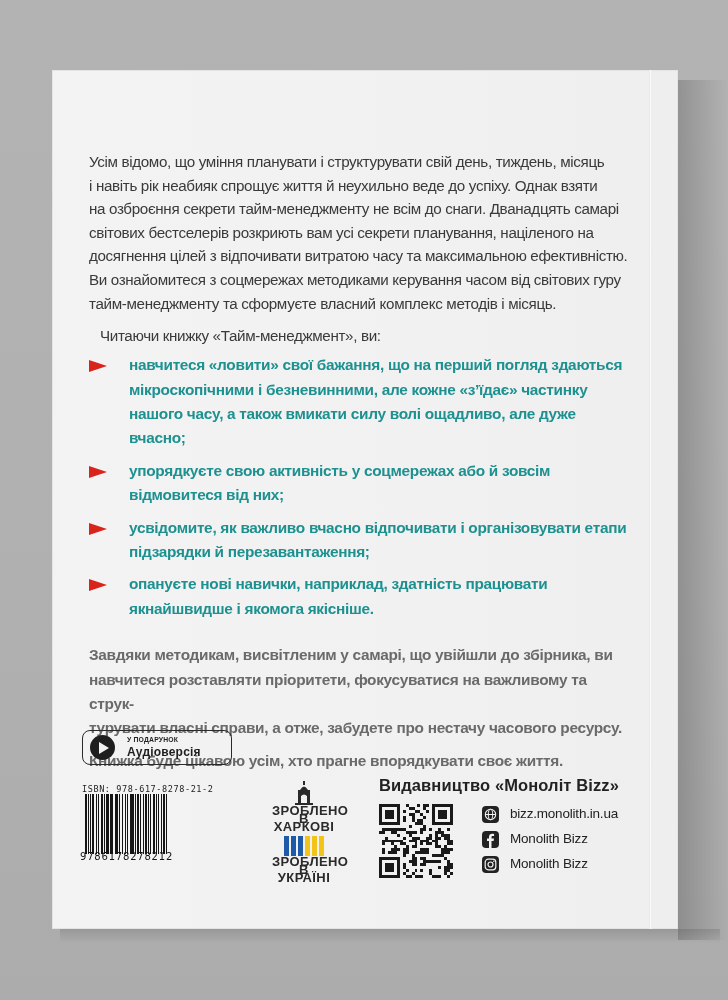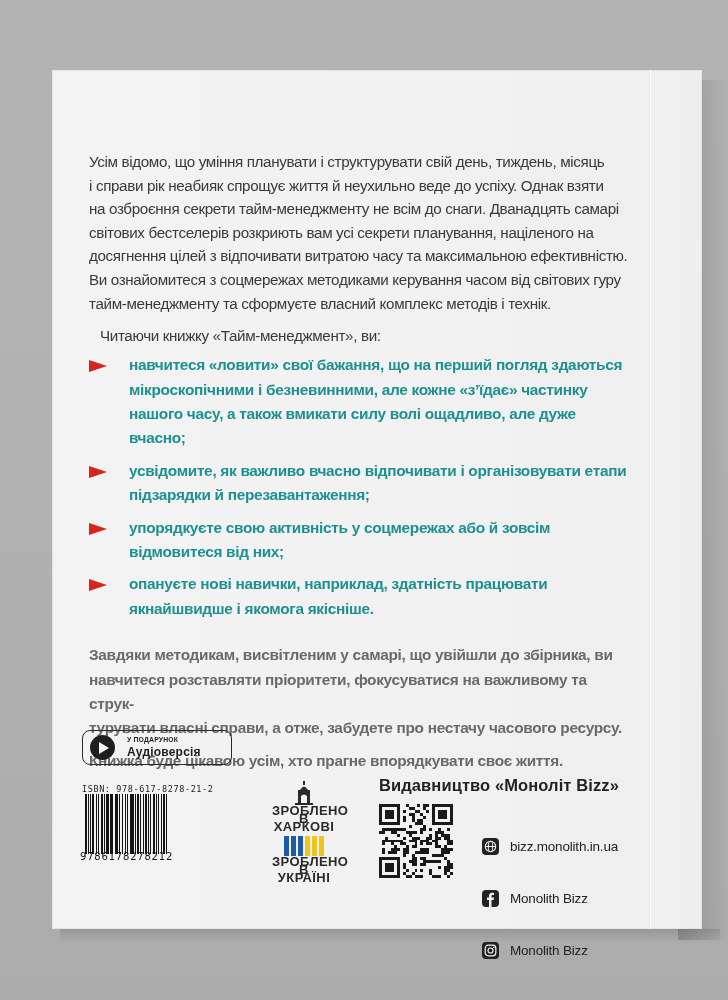--- a/index.html
+++ b/index.html
@@ -14,21 +14,20 @@
     background: linear-gradient(90deg, rgba(0,0,0,0.18), rgba(0,0,0,0));
   }
   .shadow-b {
     position:absolute; left:60px; top:929px; width:660px; height:14px;
     background: linear-gradient(180deg, rgba(0,0,0,0.12), rgba(0,0,0,0));
   }
   .book {
     position:absolute; left:52px; top:70px; width:626px; height:859px;
     background: linear-gradient(90deg, #f3f3f3 0%, #f1f1f1 60%, #eeeeee 100%);
     box-shadow: 0 0 0 1px #e4e4e4 inset;
-    padding-left: 24px;
   }
   .spine-line {
     position:absolute; left:597px; top:0; width:3px; height:100%;
     background: linear-gradient(90deg, #e2e2e2, #fafafa, #e6e6e6);
   }
   .content { position:absolute; left:37px; top:80px; width:545px; }
   .intro {
     margin:0; font-size:15.2px; line-height:23.6px; color:#3a3a3a;
     font-family:"Liberation Sans Narrow","Liberation Sans", sans-serif;
     letter-spacing:-0.35px; transform-origin:left top;
@@ -94,65 +93,65 @@
     font-weight:bold;
   }
   .ua-flag { display:flex; gap:2px; justify-content:center; margin:5px auto 2px; }
   .ua-flag span { width:5px; height:20px; }
   .publisher {
     position:absolute; left:327px; top:706px; font-size:16.5px; font-weight:bold;
     color:#222; letter-spacing:0.1px;
   }
   .qr { position:absolute; left:327px; top:734px; width:74px; height:74px; }
   .socials { position:absolute; left:430px; top:736px; }
-  .social { display:flex; align-items:center; height:24px; margin-bottom:1px;margin-top:28px; }
+  .social { display:flex; align-items:flex-start; height:24px; margin-bottom:1px; }
   .sicon {
     width:17px; height:17px; border-radius:4px; background:#222; margin-right:11px;
     position:relative; flex:none;
   }
   .stext { font-size:13.5px; color:#222; letter-spacing:-0.2px; }
 </style>
 </head>
 <body>
 
 <div class="shadow-r"></div>
 <div class="shadow-b"></div>
 
 <div class="book">
   <div class="spine-line"></div>
 
   <div class="content">
     <p class="intro">
       <span>Усім відомо, що уміння планувати і структурувати свій день, тиждень, місяць</span><br>
-      <span>і справи рік неабияк спрощує життя й неухильно веде до успіху. Однак взяти</span><br>
+      <span>і навіть рік неабияк спрощує життя й неухильно веде до успіху. Однак взяти</span><br>
       <span>на озброєння секрети тайм-менеджменту не всім до снаги. Дванадцять самарі</span><br>
       <span>світових бестселерів розкриють вам усі секрети планування, націленого на</span><br>
       <span>досягнення цілей з відпочивати витратою часу та максимальною ефективністю.</span><br>
       <span>Ви ознайомитеся з соцмережах методиками керування часом від світових гуру</span><br>
-      <span>тайм-менеджменту та сформуєте власний комплекс методів і технік.</span>
+      <span>тайм-менеджменту та сформуєте власний комплекс методів і місяць.</span>
     </p>
 
     <p class="lead">Читаючи книжку «Тайм-менеджмент», ви:</p>
 
     <ul class="bullets">
       <li>
         <span class="tri"></span>
         <span>навчитеся «ловити» свої бажання, що на перший погляд здаються</span><br>
         <span>мікроскопічними і безневинними, але кожне «з’їдає» частинку</span><br>
         <span>нашого часу, а також вмикати силу волі ощадливо, але дуже вчасно;</span>
       </li>
       <li>
         <span class="tri"></span>
-        <span>усвідомите, як важливо вчасно відпочивати і організовувати етапи</span><br>
-        <span>підзарядки й перезавантаження;</span>
+        <span>упорядкуєте свою активність у соцмережах або й зовсім</span><br>
+        <span>відмовитеся від них;</span>
       </li>
       <li>
         <span class="tri"></span>
-        <span>упорядкуєте свою активність у соцмережах або й зовсім</span><br>
-        <span>відмовитеся від них;</span>
+        <span>усвідомите, як важливо вчасно відпочивати і організовувати етапи</span><br>
+        <span>підзарядки й перезавантаження;</span>
       </li>
       <li>
         <span class="tri"></span>
         <span>опануєте нові навички, наприклад, здатність працювати</span><br>
         <span>якнайшвидше і якомога якісніше.</span>
       </li>
     </ul>
 
     <p class="closing">
       <span>Завдяки методикам, висвітленим у самарі, що увійшли до збірника, ви</span><br>

